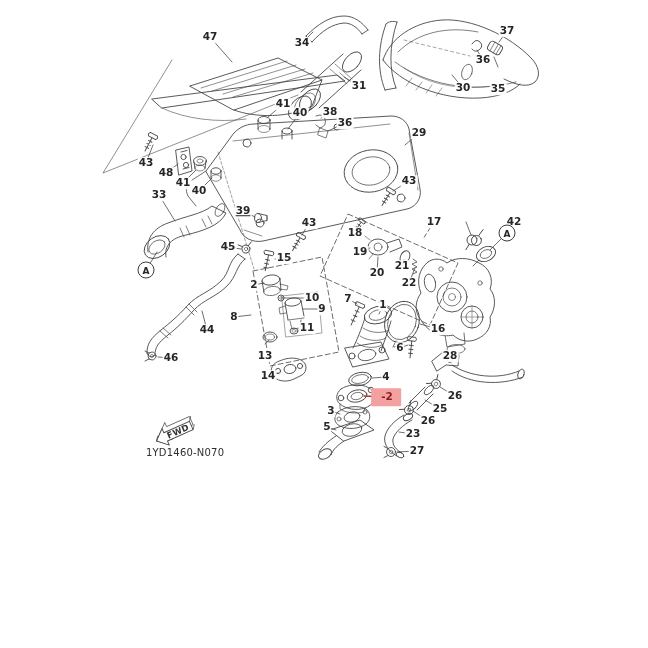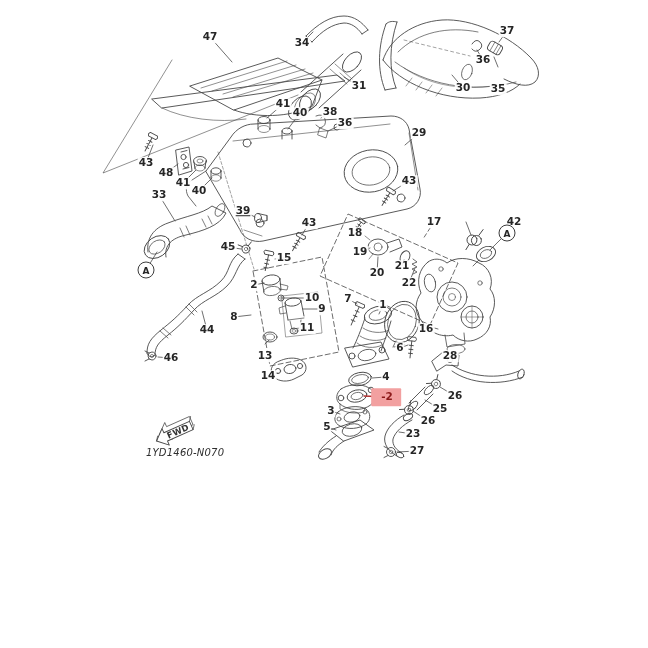--- a/index.html
+++ b/index.html
@@ -424,33 +424,33 @@
       <div class="callout" style="left: 284px; top: 258px;">15</div>
       <div class="callout" style="left: 254px; top: 285px;">2</div>
       <div class="callout" style="left: 312px; top: 298px;">10</div>
       <div class="callout" style="left: 322px; top: 309px;">9</div>
       <div class="callout" style="left: 234px; top: 317px;">8</div>
       <div class="callout" style="left: 307px; top: 328px;">11</div>
       <div class="callout" style="left: 265px; top: 344px; margin-top: 12px;">13</div>
       <div class="callout" style="left: 268px; top: 376px;">14</div>
       <div class="callout" style="left: 348px; top: 299px;">7</div>
       <div class="callout" style="left: 383px; top: 305px;">1</div>
-      <div class="callout" style="left: 426px; top: 329px;">16</div>
+      <div class="callout" style="left: 438px; top: 329px;">16</div>
       <div class="callout" style="left: 400px; top: 348px;">6</div>
       <div class="callout" style="left: 450px; top: 356px;">28</div>
       <div class="callout" style="left: 455px; top: 396px;">26</div>
       <div class="callout" style="left: 440px; top: 409px;">25</div>
       <div class="callout" style="left: 428px; top: 421px;">26</div>
       <div class="callout" style="left: 413px; top: 434px;">23</div>
       <div class="callout" style="left: 417px; top: 451px;">27</div>
       <div class="callout" style="left: 386px; top: 377px;">4</div>
       <div class="callout hl" style="background: rgb(242, 160, 160); color: rgb(140, 26, 26); left: 386px; top: 397px;">-2</div>
       <div class="callout" style="left: 331px; top: 411px;">3</div>
       <div class="callout" style="left: 327px; top: 427px;">5</div>
       <div class="callout" style="left: 207px; top: 330px;">44</div>
       <div class="callout" style="left: 171px; top: 358px;">46</div>
       <div class="amarker" style="left: 146px; top: 270px;">A</div>
       <div class="amarker" style="left: 507px; top: 233px;">A</div>
     </div>
 
-<div class="part-code" style="left:146px;top:452px;font-style:italic;">1YD1460-N070</div>
+<div class="part-code" style="left:146px;top:452px;">1YD1460-N070</div>
 
 </div>
 
 </body></html>

